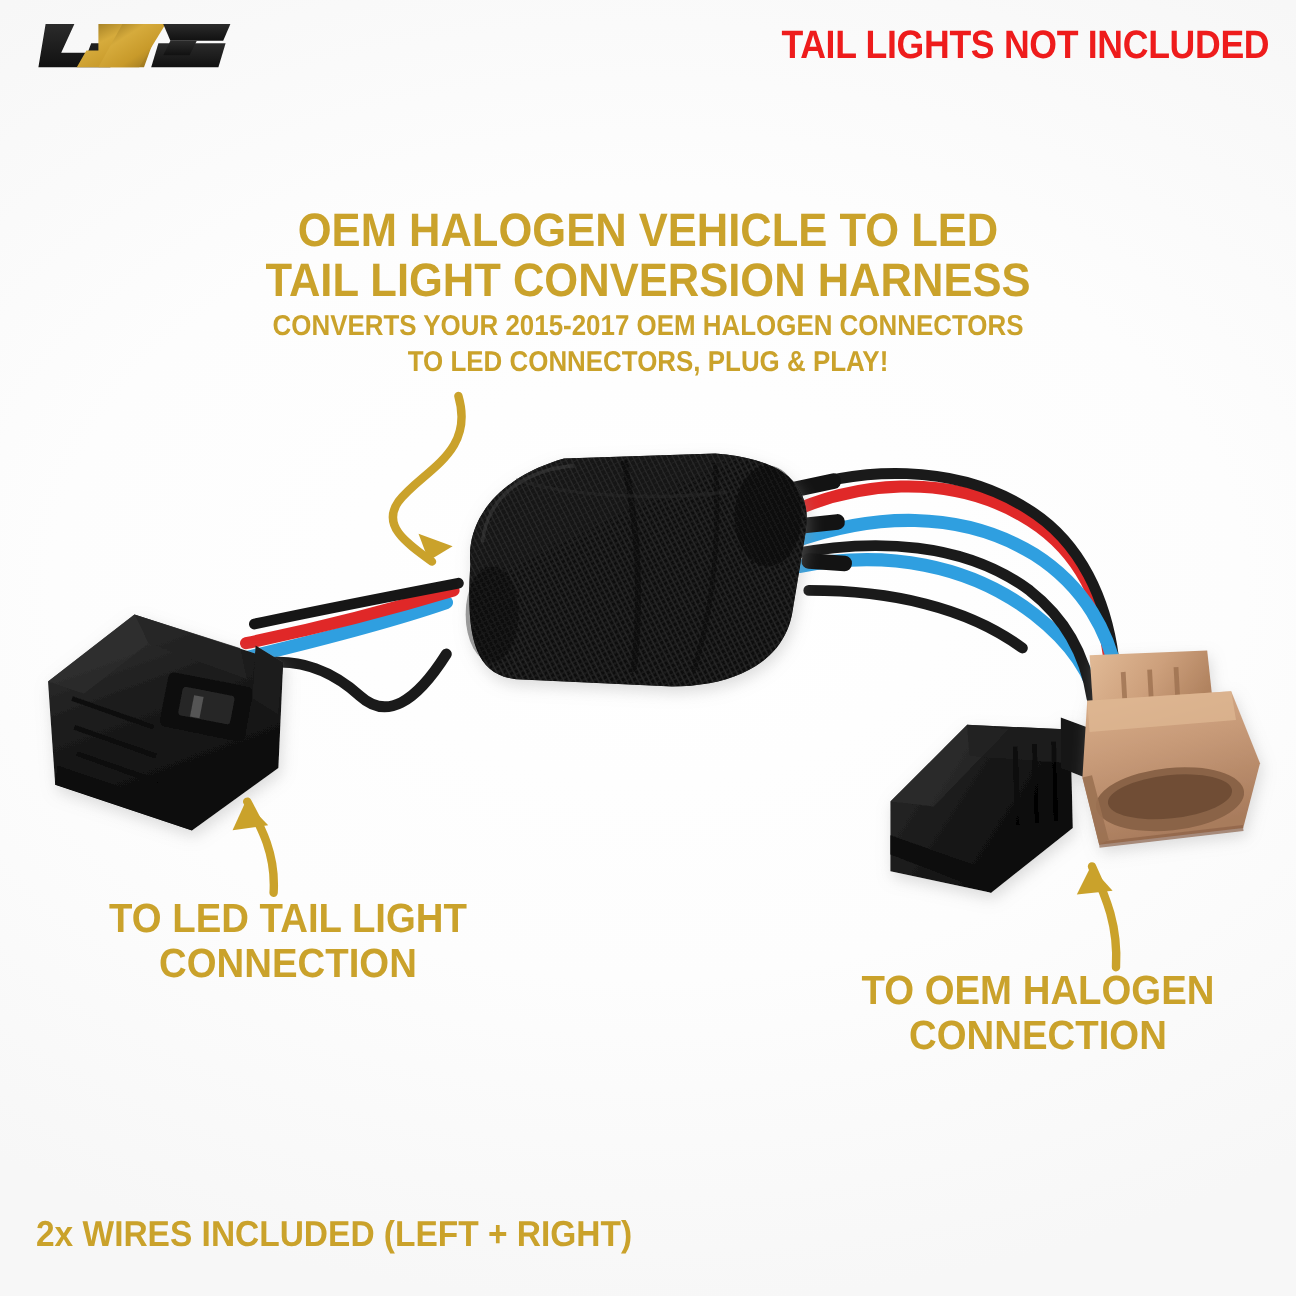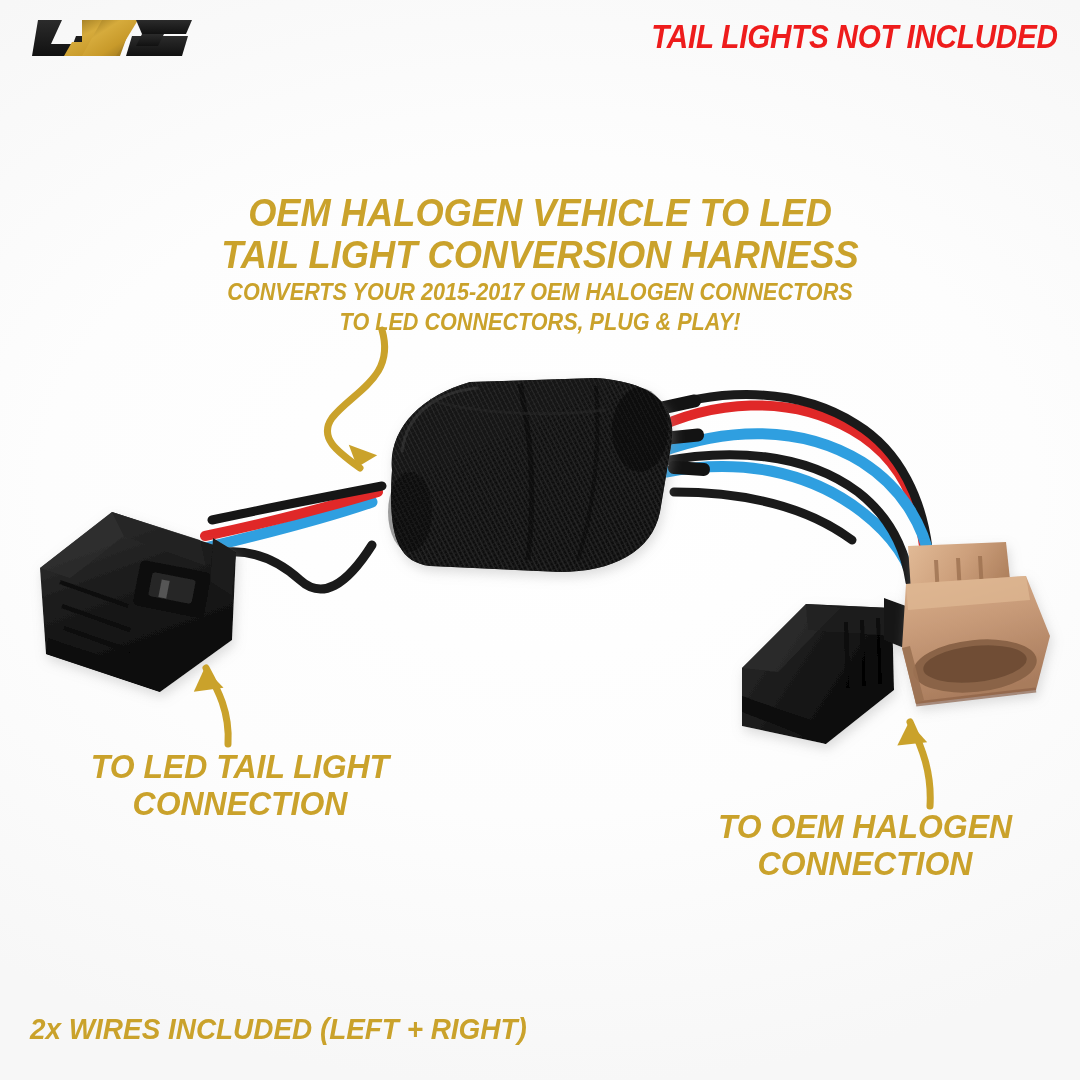--- a/index.html
+++ b/index.html
@@ -9,21 +9,20 @@
     background:#fbfbfb;
     font-family:"Liberation Sans", sans-serif;
     overflow:hidden;
     position:relative;
   }
   .canvas{
     position:relative;
     width:1080px;height:1080px;
     background:
       radial-gradient(ellipse 900px 600px at 50% 45%, #ffffff 0%, #fdfdfd 55%, #f7f7f7 100%);
-    font-style: italic;
   }
 
   
   .header{
     position:absolute;left:0;top:0;width:1080px;height:78px;
   }
   .logo{
     position:absolute;left:24px;top:14px;width:180px;height:48px;
   }
   .not-included{
@@ -33,21 +32,21 @@
     font-weight:bold;
     letter-spacing:-0.3px;
     transform:scaleX(0.9);
     transform-origin:right center;
     white-space:nowrap;
     line-height:1;
   }
 
   
   .titleblock{
-    position:absolute;left:0;top:192px;width:1080px;
+    position:absolute;left:0;top:172px;width:1080px;
     text-align:center;
     pointer-events:none;
   }
   .title-line{
     color:#caa22b;
     font-size:39px;
     font-weight:bold;
     line-height:1.08;
     letter-spacing:0px;
     transform:scaleX(0.93);

